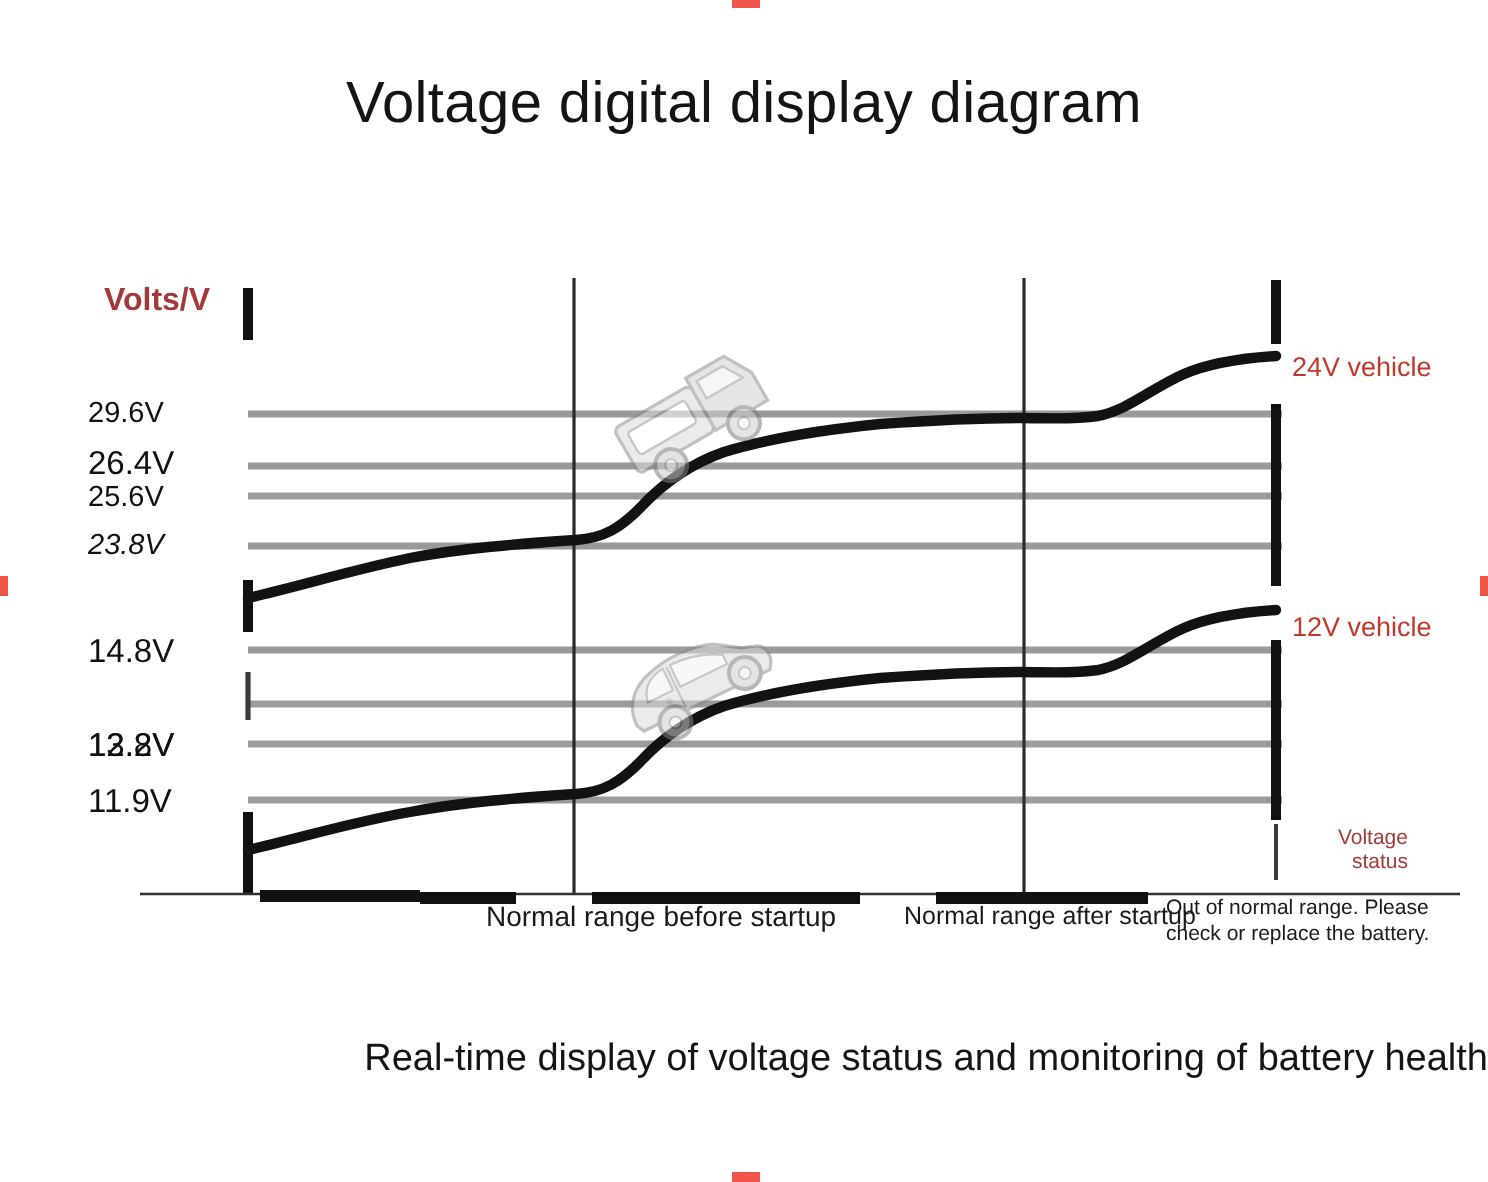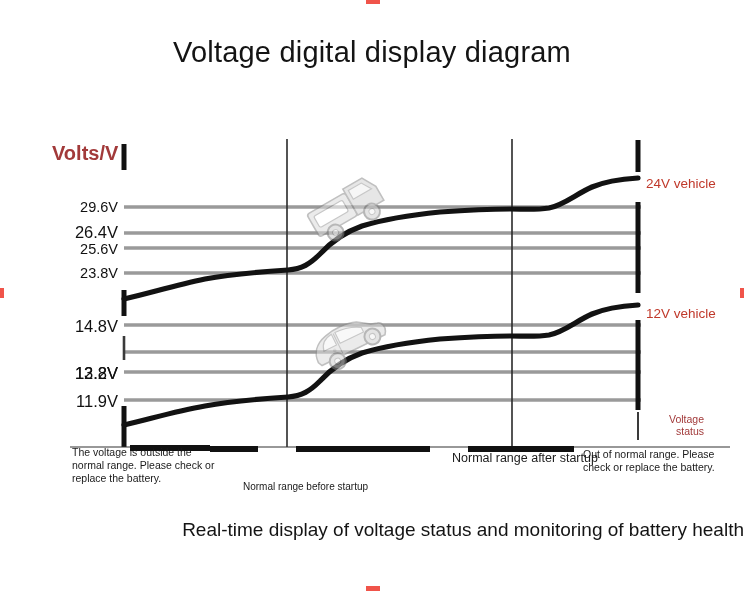--- a/index.html
+++ b/index.html
@@ -45,29 +45,29 @@
     text-align: right;
     font-size: 19px;
     font-weight: 400;
     color: #141414;
     white-space: nowrap;
   }
   #axis-unit {
     position: absolute;
     left: 52px;
     top: 142px;
-    font-size: 20px;
+    font-size: 16px;
     font-weight: 700;
     color: #a23a3a;
   }
   .tick-label {
     position: absolute;
     right: 0;
     width: 74px;
-    text-align: right;
+    text-align: left;
     font-size: 14.5px;
     color: #111;
     white-space: nowrap;
   }
   .tick-label.big { font-size: 16.5px; }
   #ticks-left {
     position: absolute;
     left: 44px;
     top: 0;
     width: 74px;
@@ -91,21 +91,21 @@
     width: 60px;
     text-align: right;
   }
   .zone-caption {
     position: absolute;
     font-size: 10.5px;
     line-height: 13px;
     color: #1a1a1a;
   }
   #cap-left  { left: 72px;  top: 446px; width: 145px; }
-  #cap-mid1  { left: 243px; top: 452px; width: 200px; font-size: 10px; white-space: nowrap; margin-top: 28px; }
+  #cap-mid1  { left: 243px; top: 452px; width: 200px; font-size: 14px; white-space: nowrap; }
   #cap-mid2  { left: 452px; top: 452px; width: 200px; font-size: 12.5px; white-space: nowrap; }
   #cap-right { left: 583px; top: 448px; width: 132px; }
   svg { display: block; }
 </style>
 </head>
 <body>
 
 <div id="stage">
 
   <div class="edge-frag" style="left:366px; top:0px; width:14px; height:4px;"></div>
@@ -115,21 +115,21 @@
 
   <div id="title">Voltage digital display diagram</div>
   <div id="subtitle">Real-time display of voltage status and monitoring of battery health</div>
 
   <div id="axis-unit">Volts/V</div>
 
   <div id="ticks-left">
     <div class="tick-label" style="top:199px;">29.6V</div>
     <div class="tick-label big" style="top:223px;">26.4V</div>
     <div class="tick-label" style="top:241px;">25.6V</div>
-    <div class="tick-label" style="top:265px;">23.8V</div>
+    <div class="tick-label" style="top:265px;font-style:italic;">23.8V</div>
 
     <div class="tick-label big" style="top:317px;">14.8V</div>
     <div class="tick-label big" style="top:364px;">13.2V</div>
     <div class="tick-label big" style="top:364px;">12.8V</div>
     <div class="tick-label big" style="top:392px;">11.9V</div>
   </div>
 
   <svg width="744" height="591" style="position:absolute;left:0;top:0;">
 
     <g stroke="#9a9a9a" stroke-width="3.6">
@@ -226,18 +226,17 @@
   </svg>
 
   <div id="label-24v" class="series-label">24V vehicle</div>
   <div id="label-12v" class="series-label">12V vehicle</div>
 
   <div id="label-vstatus">
     <div>Voltage</div>
     <div>status</div>
   </div>
 
-  <div id="cap-left" class="zone-caption">The voltage is outside the normal range. Please check or replace the battery.</div>
   <div id="cap-mid1" class="zone-caption">Normal range before startup</div>
   <div id="cap-mid2" class="zone-caption">Normal range after startup</div>
   <div id="cap-right" class="zone-caption">Out of normal range. Please check or replace the battery.</div>
 
 </div>
 
 </body></html>

